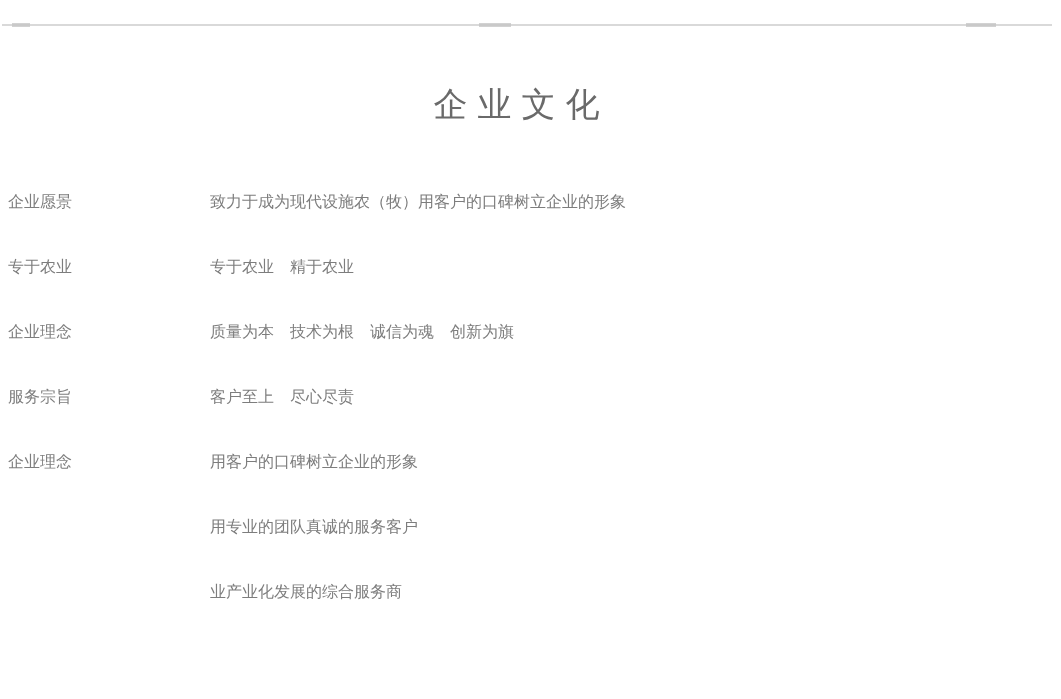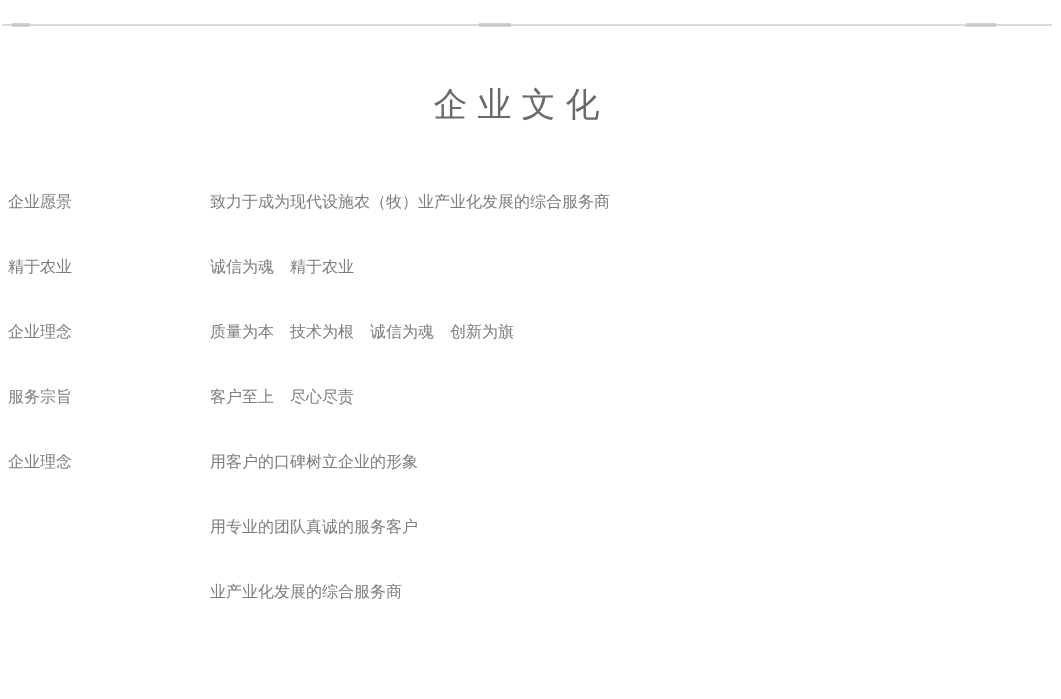--- a/index.html
+++ b/index.html
@@ -91,28 +91,28 @@
     <span class="seg seg-mid"></span>
     <span class="seg seg-right"></span>
   </div>
 
   <h1 class="title">企业文化</h1>
 
   <div class="rows" id="rows">
   <div class="row">
     <div class="label">企业愿景</div>
     <div class="content">
-          <div class="line">致力于成为现代设施农（牧）业产业化发展的综合服务商</div>
+          <div class="line">致力于成为现代设施农（牧）用客户的口碑树立企业的形象</div>
         </div>
   </div>
 
   <div class="row">
-    <div class="label">精于农业</div>
+    <div class="label">专于农业</div>
     <div class="content">
-          <div class="line">诚信为魂　精于农业</div>
+          <div class="line">专于农业　精于农业</div>
         </div>
   </div>
 
   <div class="row">
     <div class="label">企业理念</div>
     <div class="content">
           <div class="line">质量为本　技术为根　诚信为魂　创新为旗</div>
         </div>
   </div>
 

